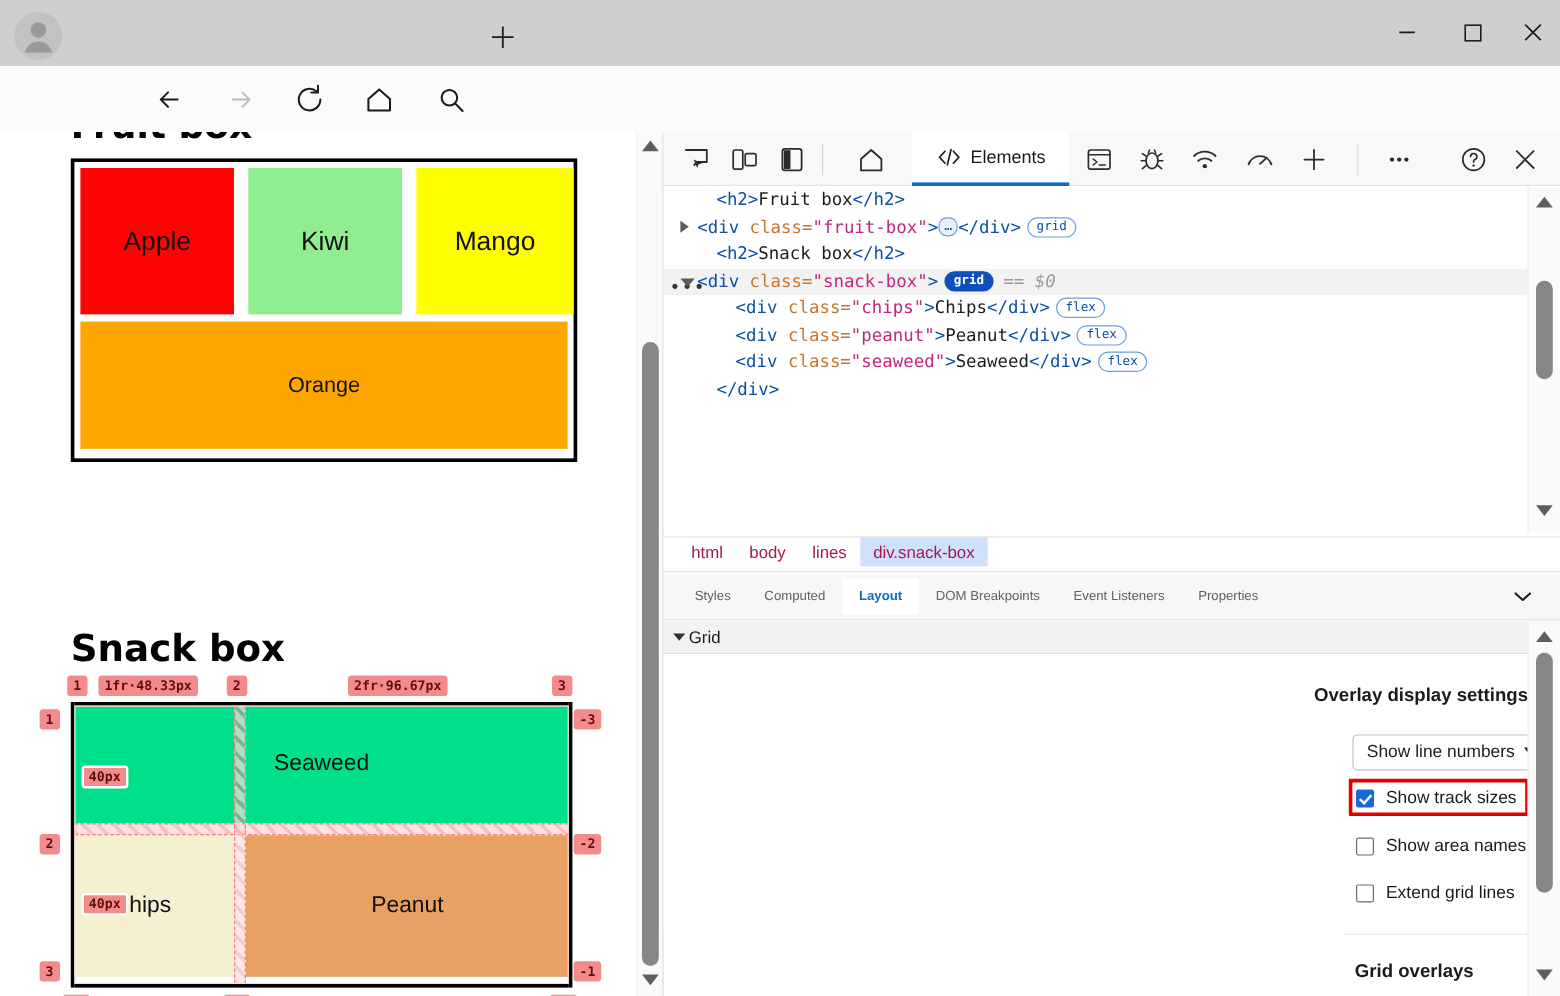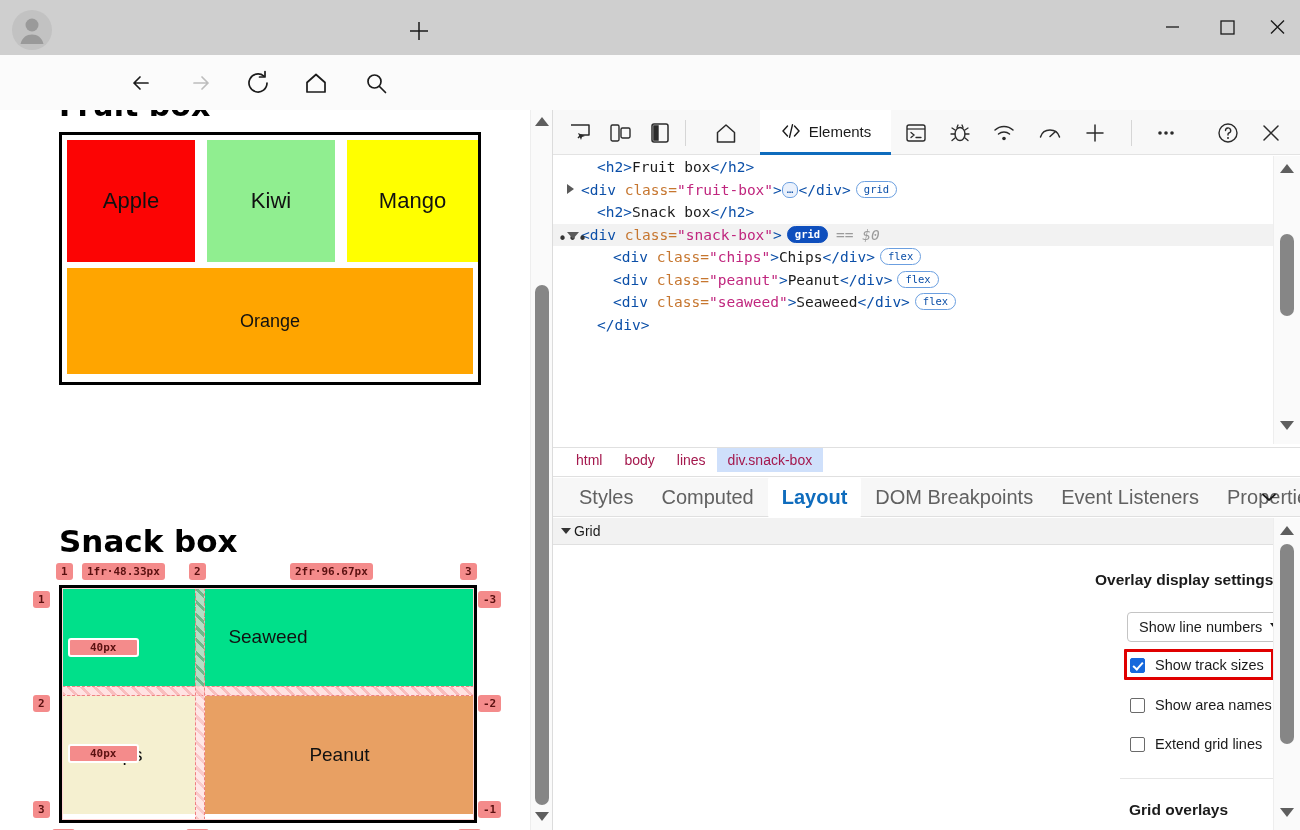--- a/index.html
+++ b/index.html
@@ -159,21 +159,21 @@
   .edge.left   { left:59px;  top:122px; width:3px;  height:238px; }
   .edge.right  { left:474px; top:122px; width:3px;  height:238px; }
 
   .badge {
     position:absolute; background:#f48b8b; color:#5a1010;
     font-family:"DejaVu Sans Mono", monospace; font-size:11px; font-weight:bold;
     padding:2px 5px; border-radius:3px; line-height:13px; white-space:nowrap;
   }
   .badge.size {
     background:#f48b8b; color:#5a1010; border:2px solid #fff;
-    font-size:11px; padding:1px 20px;
+    font-size:11px; padding:1px 4px;
   }
 
   
   .devtools {
     position:absolute; left:552px; top:110px; width:748px; height:720px;
     background:#ffffff; border-left:1px solid #dcdcdc;
   }
 
   .dt-toolbar {
     position:absolute; left:0; top:0; width:748px; height:45px;
@@ -238,21 +238,21 @@
   }
   .crumb.active { background:#cfe0fb; color:#a4184d; }
 
   
   .ptabs {
     position:absolute; left:0; top:368px; width:748px; height:39px;
     background:#f7f7f7; border-bottom:1px solid #e0e0e0;
     display:flex; align-items:center; padding-left:12px;
   }
   .ptab {
-    font-size:20px; color:#616161; padding:9px 14px; cursor:pointer; white-space:nowrap;
+    font-size:11px; color:#616161; padding:9px 14px; cursor:pointer; white-space:nowrap;
   }
   .ptab.active { color:#0f6cbd; font-weight:bold; background:#ffffff; border-radius:3px; }
   .ptabs-chev { position:absolute; right:22px; top:12px; cursor:pointer; }
 
   
   .grid-sec-head {
     position:absolute; left:0; top:408px; width:748px; height:27px;
     background:#f2f2f2; border-bottom:1px solid #e0e0e0;
     display:flex; align-items:center; padding-left:8px; gap:3px; cursor:pointer;
   }

